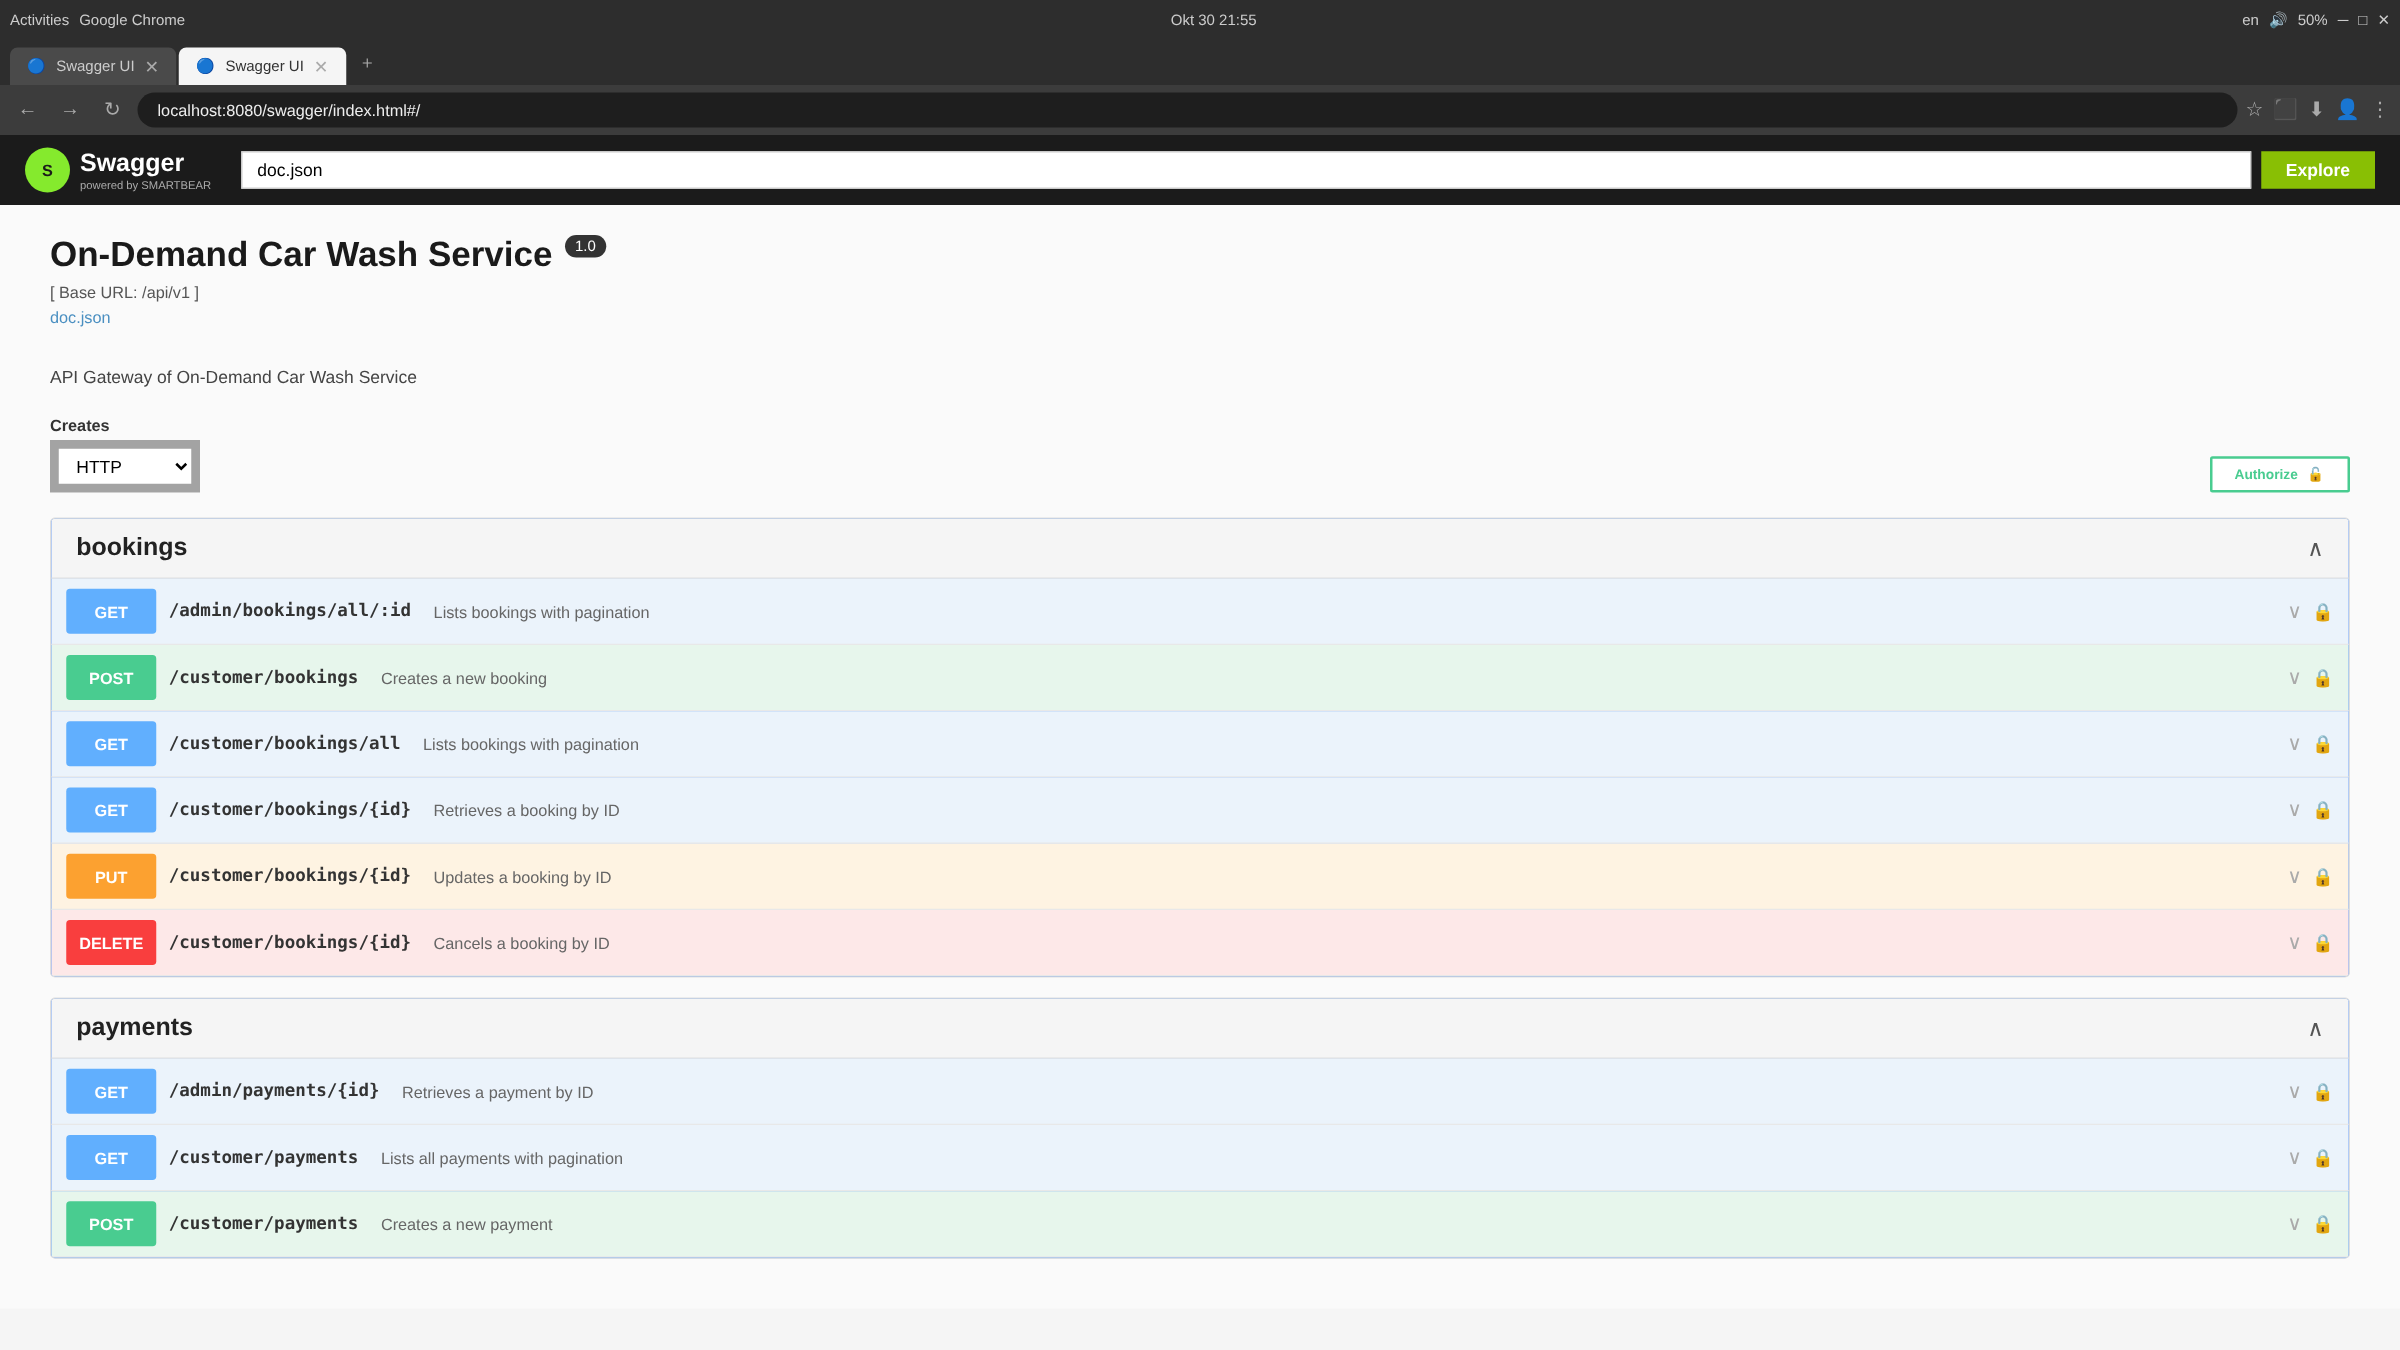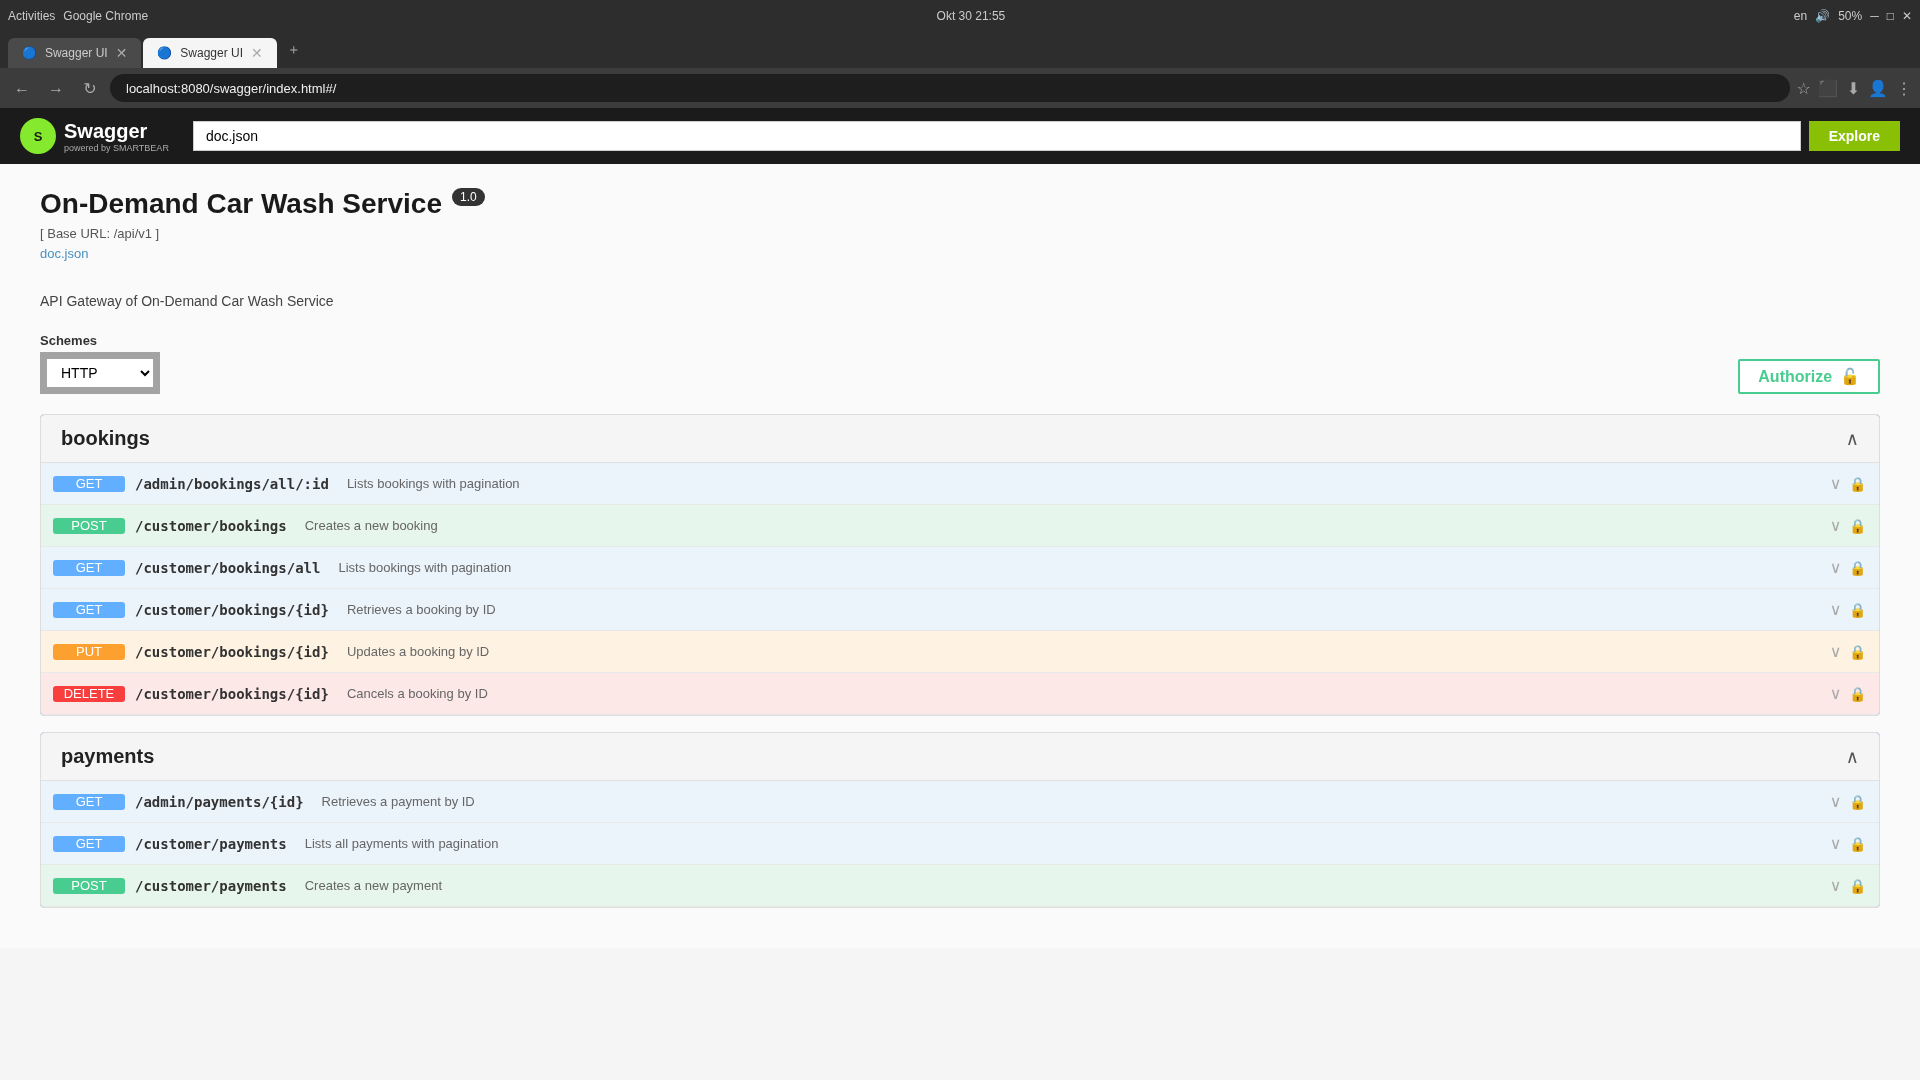--- a/index.html
+++ b/index.html
@@ -180,21 +180,21 @@
       cursor: pointer;
       outline: none;
       appearance: auto;
       min-width: 120px;
     }
     .authorize-btn {
       border: 2px solid #49cc90;
       background: #fff;
       color: #49cc90;
       padding: 6px 18px;
-      font-size: 16px;
+      font-size: 11px;
       cursor: pointer;
       display: flex;
       align-items: center;
       gap: 8px;
       font-weight: bold;
       border-radius: 2px;
     }
 
     
     .section {
@@ -229,26 +229,26 @@
       gap: 10px;
       min-height: 42px;
     }
     .endpoint-row.get { background: #ebf3fb; }
     .endpoint-row.post { background: #e7f6ec; }
     .endpoint-row.put { background: #fef3e2; }
     .endpoint-row.delete { background: #fde8e8; }
 
     .method-badge {
       min-width: 72px;
-      height: 16px;
+      height: 36px;
       border-radius: 3px;
       display: flex;
       align-items: center;
       justify-content: center;
-      font-weight: normal;
+      font-weight: bold;
       font-size: 13px;
       color: #fff;
       text-transform: uppercase;
     }
     .method-badge.get { background: #61affe; }
     .method-badge.post { background: #49cc90; }
     .method-badge.put { background: #fca130; }
     .method-badge.delete { background: #f93e3e; }
 
     .endpoint-path {
@@ -347,21 +347,21 @@
     <span class="api-title">On-Demand Car Wash Service</span>
     <span class="api-version-badge">1.0</span>
   </div>
   <div class="api-base-url">[ Base URL: /api/v1 ]</div>
   <a class="api-doc-link" href="#">doc.json</a>
   <div class="api-description">API Gateway of On-Demand Car Wash Service</div>
 
   
   <div class="schemes-row">
     <div>
-      <div class="schemes-label">Schemes</div>
+      <div class="schemes-label">Creates</div>
       <select class="schemes-select">
         <option>HTTP</option>
       </select>
     </div>
     <button class="authorize-btn">
       <span>Authorize</span>
       <span>🔓</span>
     </button>
   </div>
 

